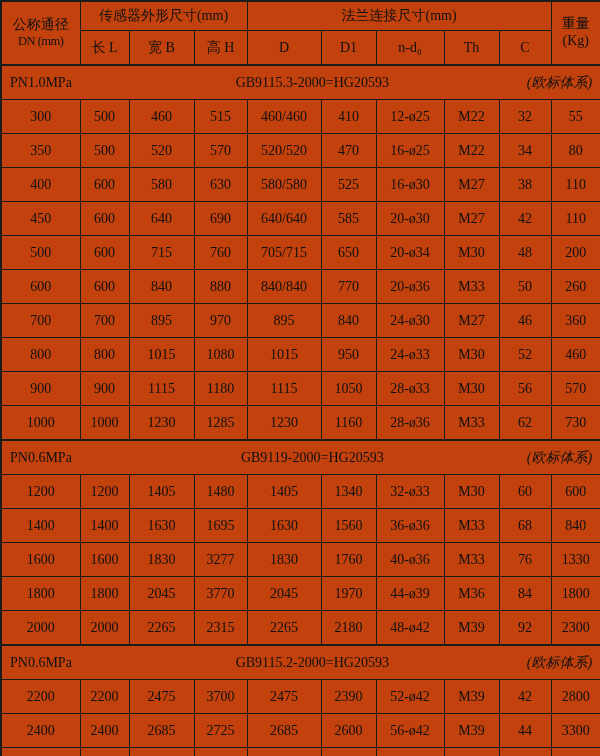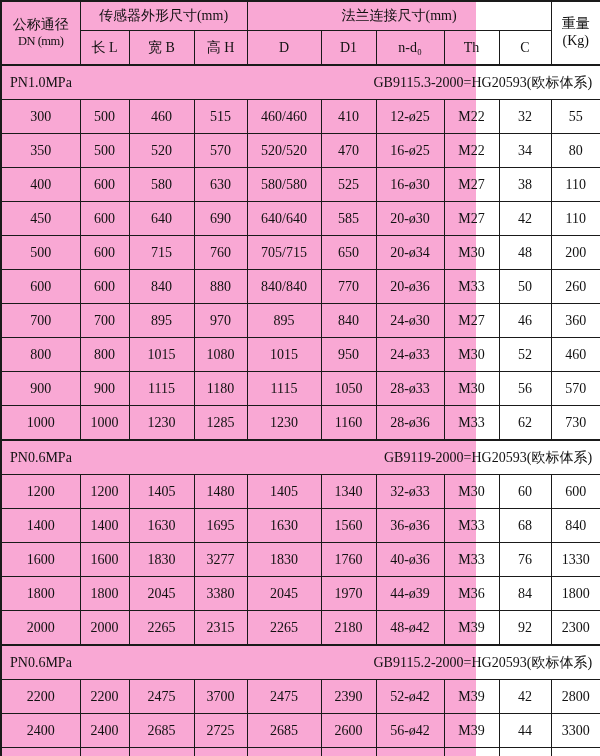--- a/index.html
+++ b/index.html
@@ -1,20 +1,20 @@
 <!DOCTYPE html>
 <html><head>
 <meta charset="utf-8">
 <style>
   html, body { margin: 0; padding: 0; background: #ffffff; }
   .page {
-    width: 476px;
+    width: 600px;
     height: 756px;
     box-sizing: border-box;
-    background: #f9a8d4;
+    background: #c2410c;
     font-family: "Liberation Serif", "DejaVu Serif", serif;
     color: #111111;
   }
   table.spec {
     width: 600px;
     height: 754px;
     border-collapse: collapse;
     table-layout: fixed;
     border: 2px solid #1a1a1a;
     border-bottom-width: 4px;
@@ -40,22 +40,22 @@
     border-top: 2px solid #1a1a1a;
     text-align: left;
     padding: 0 8px;
   }
   tr.section-row .sec-wrap {
     display: flex;
     align-items: center;
     width: 100%;
   }
   .sec-pressure { margin-right: 26px; }
-  .sec-standard { flex: 1 1 auto; text-align: right; }
-  .sec-note { text-align: right; }
+  .sec-standard { flex: 1 1 auto; text-align: center; }
+  .sec-note { text-align: right; font-style: italic; }
 </style>
 </head>
 <body>
 
 <div class="page">
   <table class="spec">
     <colgroup>
       <col style="width:79px">
       <col style="width:49px">
       <col style="width:65px">
@@ -263,21 +263,21 @@
           <td>1760</td>
           <td>40-ø36</td>
           <td>M33</td>
           <td>76</td>
           <td>1330</td>
         </tr>
         <tr>
           <td>1800</td>
           <td>1800</td>
           <td>2045</td>
-          <td>3380</td>
+          <td>3770</td>
           <td>2045</td>
           <td>1970</td>
           <td>44-ø39</td>
           <td>M36</td>
           <td>84</td>
           <td>1800</td>
         </tr>
         <tr>
           <td>2000</td>
           <td>2000</td>

